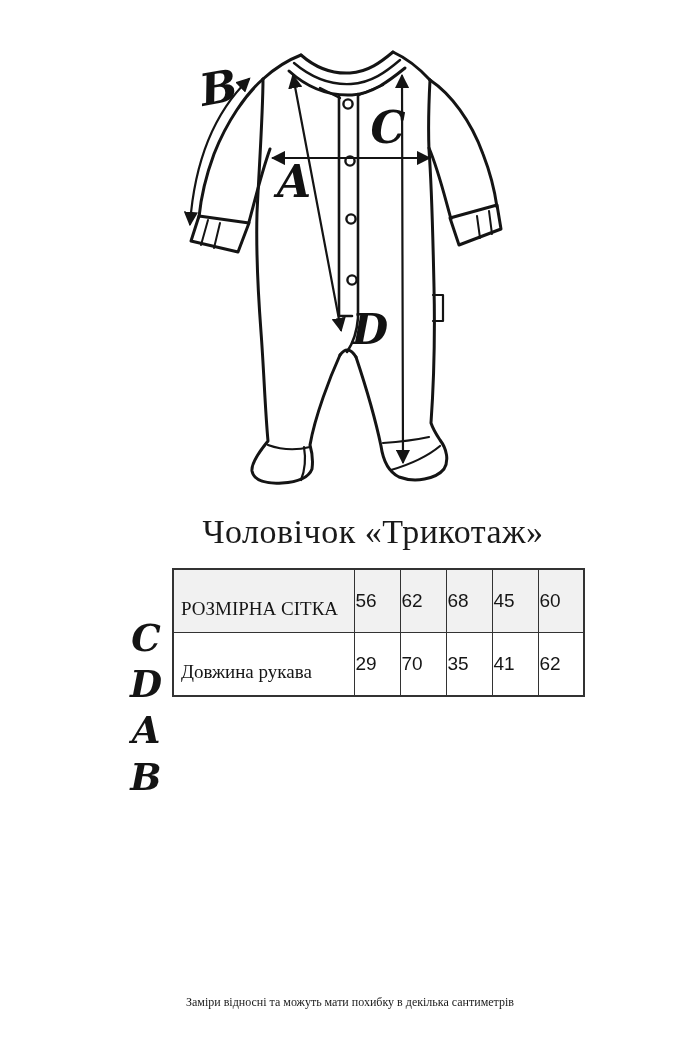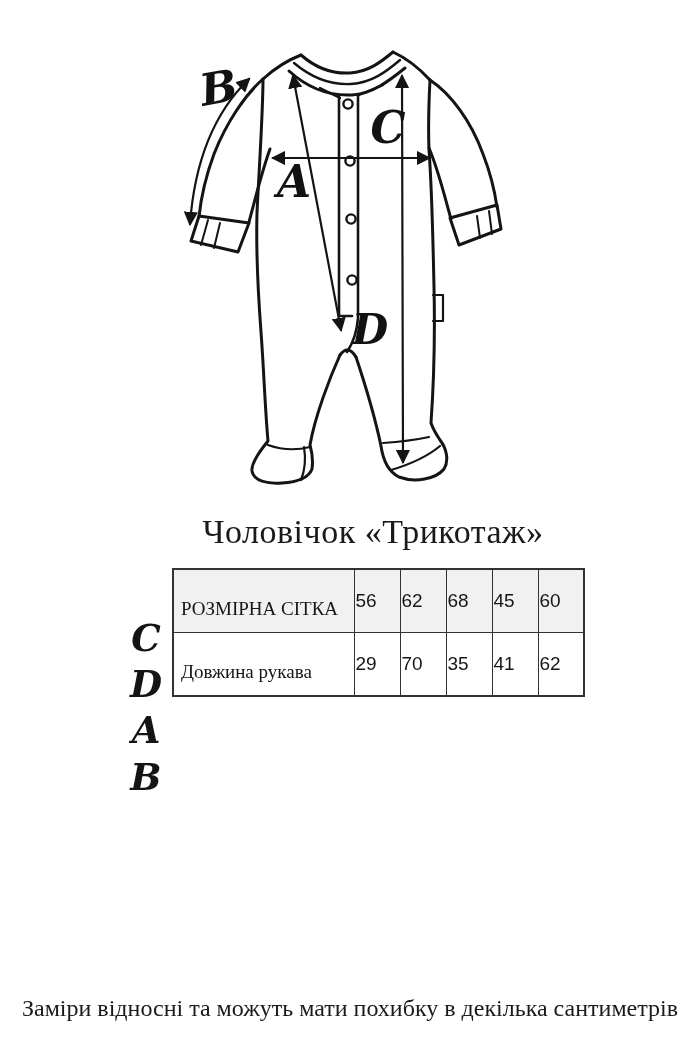--- a/index.html
+++ b/index.html
@@ -26,21 +26,21 @@
   .size-table tr.head td{background:#f1f1f1;}
   .c0{width:181px;} .cn{width:46px;}
   .row-letter{
     position:absolute;left:124px;width:44px;height:44px;line-height:44px;
     text-align:center;font-family:"DejaVu Serif", serif;font-style:italic;
     font-weight:bold;font-size:37px;color:#141414;
   }
   #rl0{top:616px;} #rl1{top:662px;} #rl2{top:708px;} #rl3{top:755px;}
   .footnote{
     position:absolute;top:995px;left:0;width:700px;margin:0;text-align:center;
-    font-size:24px;color:#1a1a1a;font-family:"Liberation Serif", serif;
+    font-size:12px;color:#1a1a1a;font-family:"Liberation Serif", serif;
   }
   .measure-letter{
     font-family:"DejaVu Serif", serif;font-style:italic;font-weight:bold;fill:#121212;
   }
 </style>
 </head>
 <body>
 
 <div class="page">
 

